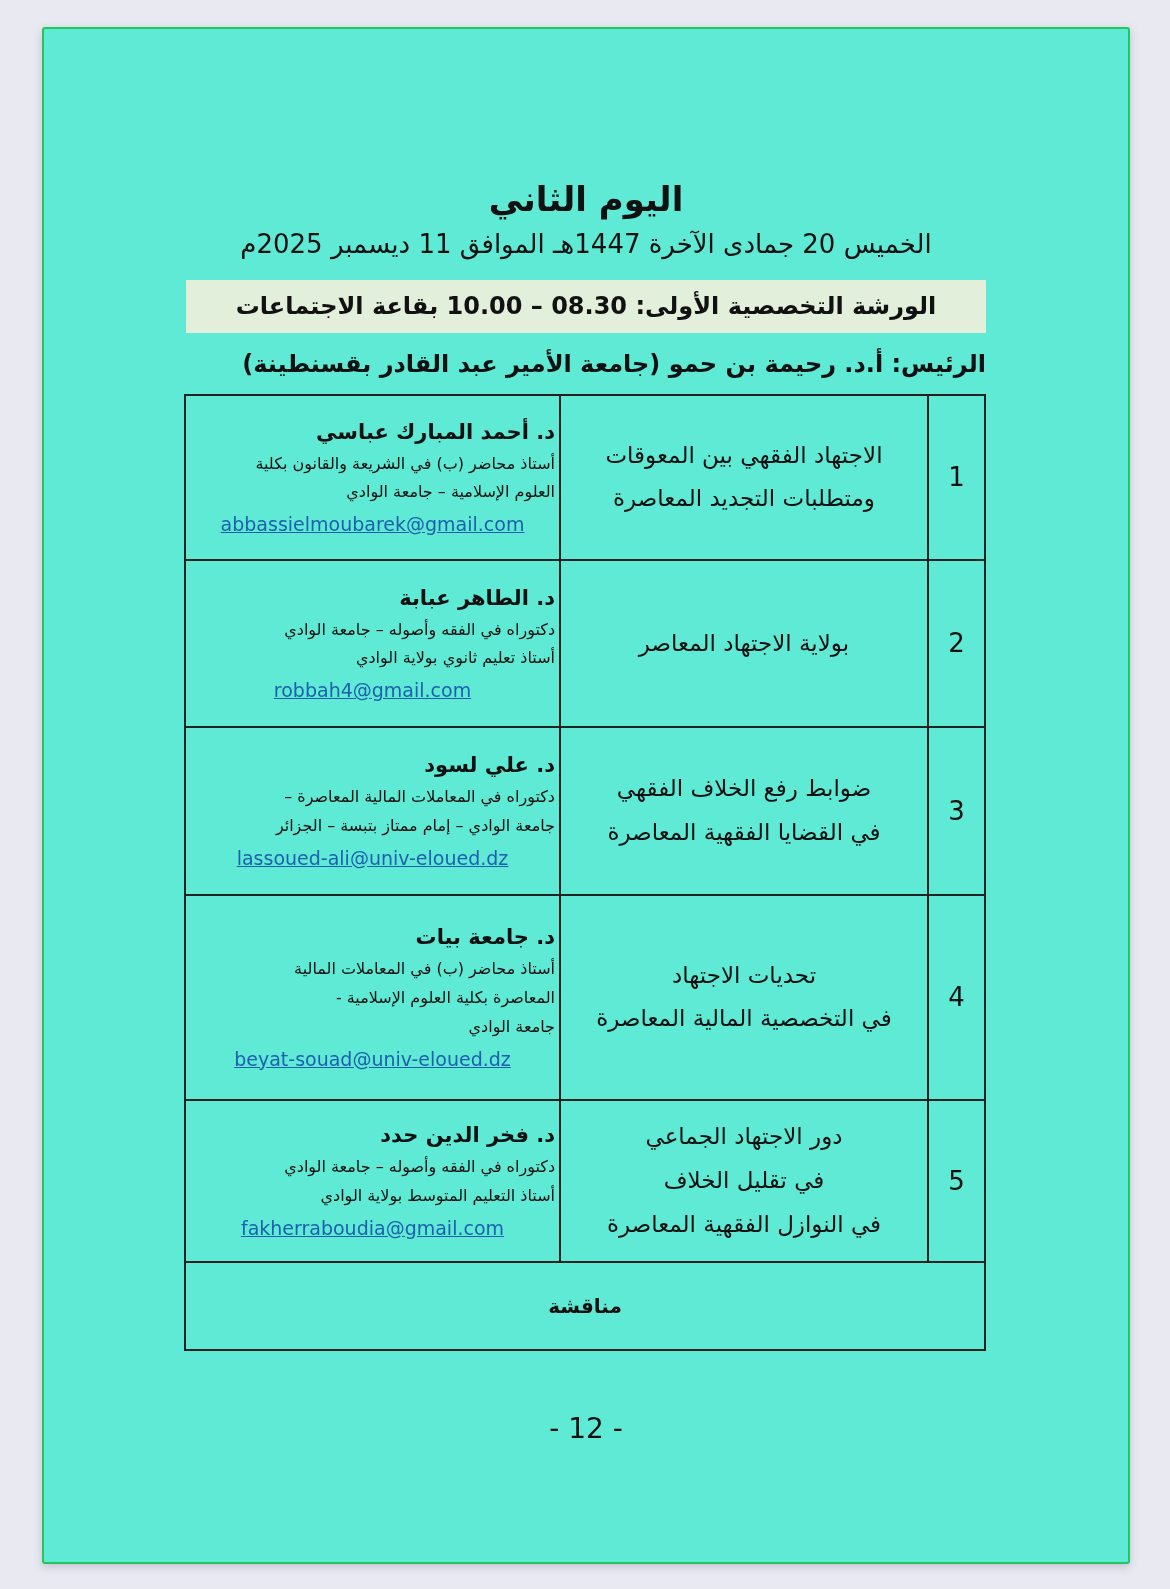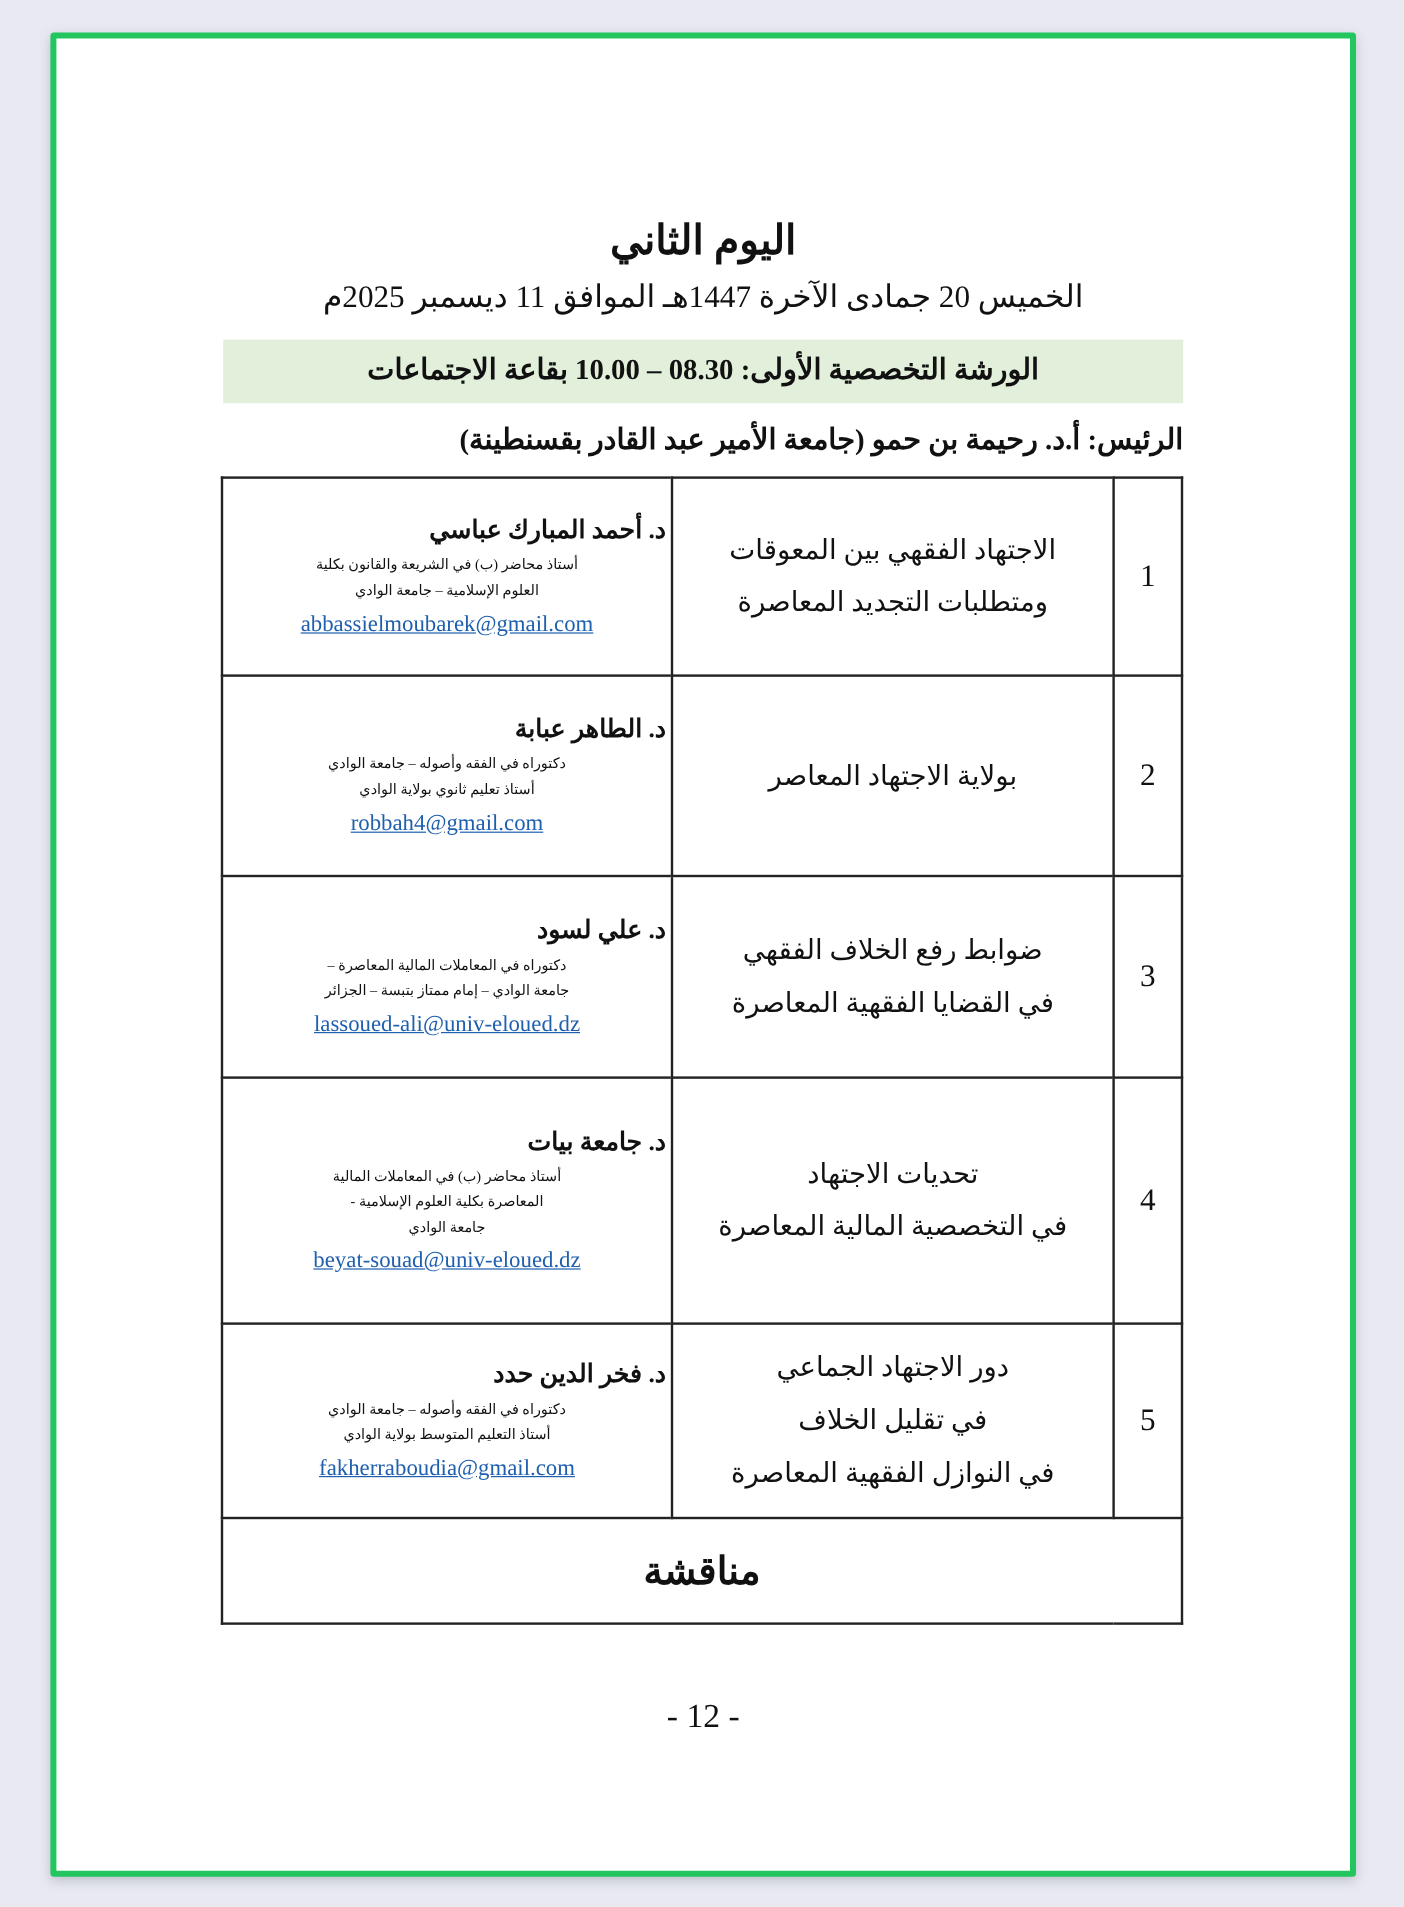--- a/index.html
+++ b/index.html
@@ -15,26 +15,25 @@
     height: 1589px;
     background: #e9eaf1;
     overflow: hidden;
   }
   .paper {
     position: absolute;
     left: 42px;
     top: 27px;
     width: 1088px;
     height: 1537px;
-    background: #ffffff;
-    border: 5px solid #22c55e;
+    background: #5eead4;
+    border: 2px solid #22c55e;
     border-radius: 3px;
     box-shadow: 0 3px 10px rgba(95,100,125,0.30);
     box-sizing: border-box;
-    font-family: Liberation Serif, serif;
   }
   .content {
     width: 800px;
     margin: 0 auto;
     direction: rtl;
     text-align: center;
   }
   .doc-title {
     margin-top: 150px;
     font-size: 34px;
@@ -80,41 +79,42 @@
   td.topic { width: 368px; font-size: 23px; text-align: center;
              line-height: 1.9; white-space: pre-line; }
   td.speaker { width: 375px; text-align: center; }
   .speaker-name {
     font-size: 21px;
     font-weight: bold;
     margin: 4px 0 6px 0;
     text-align: right;
   }
   .speaker-affil {
-    font-size: 12px;
+    font-size: 16px;
     line-height: 1.8;
     white-space: pre-line;
+    text-align: right;
   }
   .speaker-email {
     display: inline-block;
     margin-top: 6px;
     margin-bottom: 4px;
     font-size: 19px;
     color: #1f5fae;
     text-decoration: underline;
     direction: ltr;
     unicode-bidi: isolate;
     cursor: pointer;
   }
   tr.r1 td { height: 165px; }
   tr.r2 td { height: 167px; border-radius: 12px; }
   tr.r3 td { height: 168px; }
   tr.r4 td { height: 205px; }
   tr.r5 td { height: 162px; }
-  tr.rfoot td { height: 88px; font-size: 32px; font-weight: bold; text-align: center; }
+  tr.rfoot td { height: 88px; font-size: 20px; font-weight: bold; text-align: center; }
   .page-number {
     margin-top: 61px;
     font-size: 28px;
     text-align: center;
     direction: ltr;
   }
 </style>
 </head>
 <body>
 

